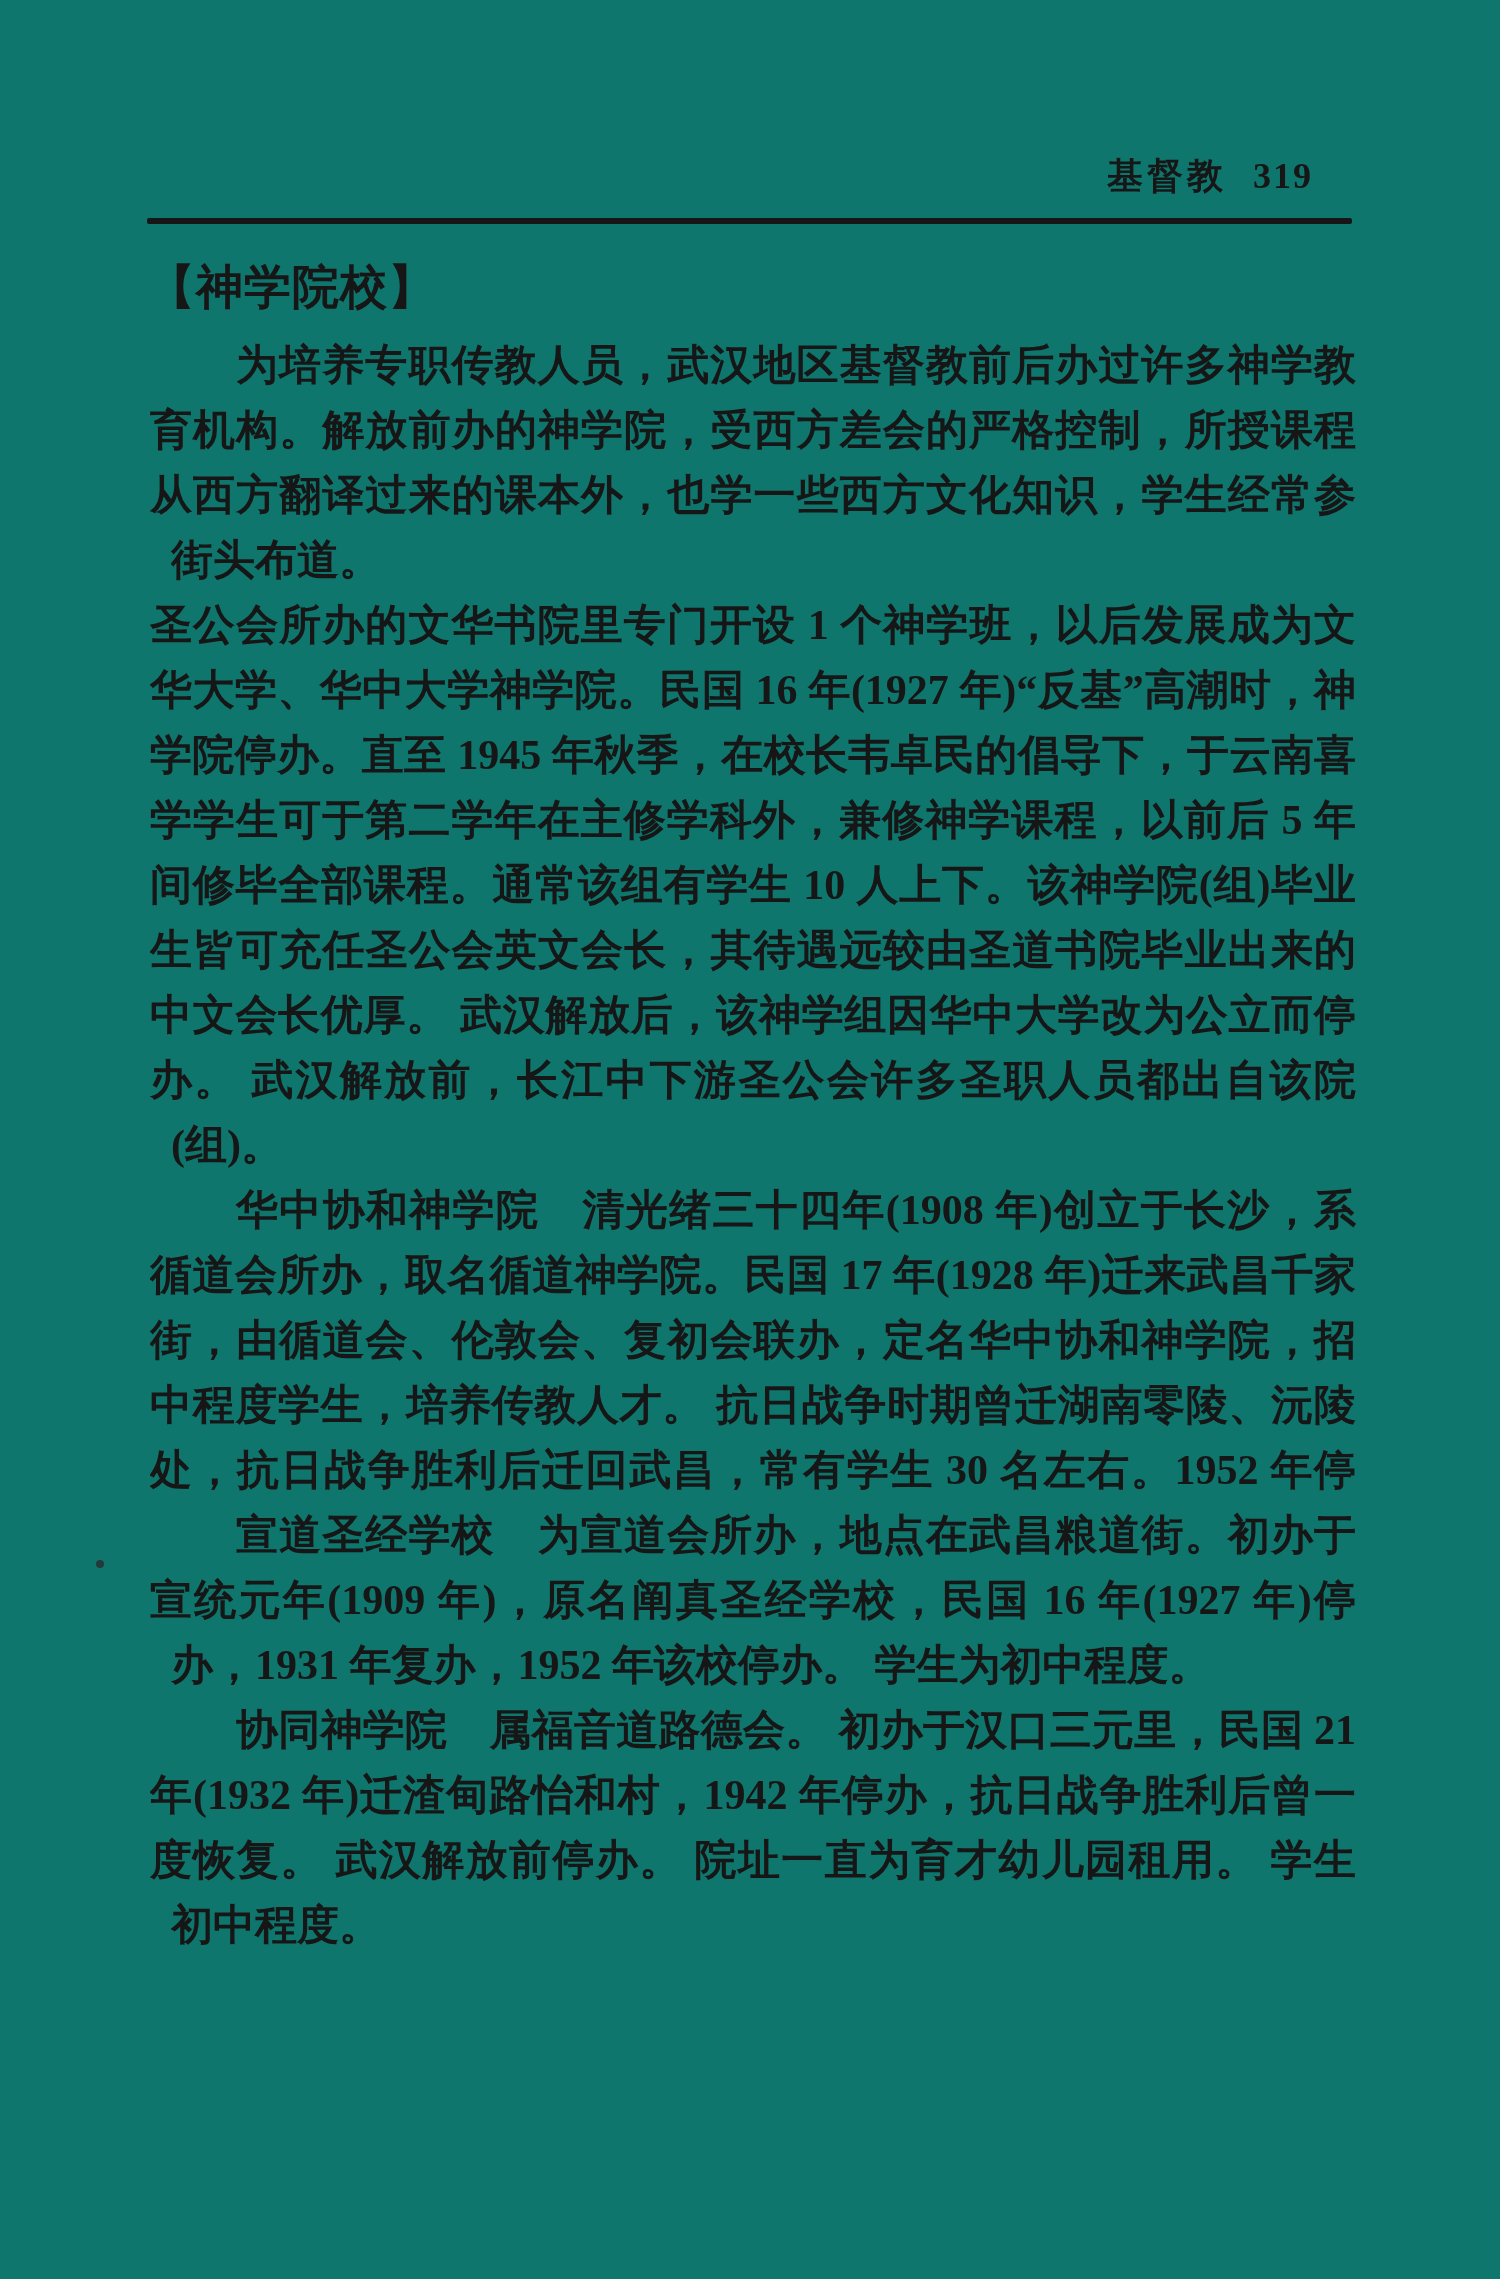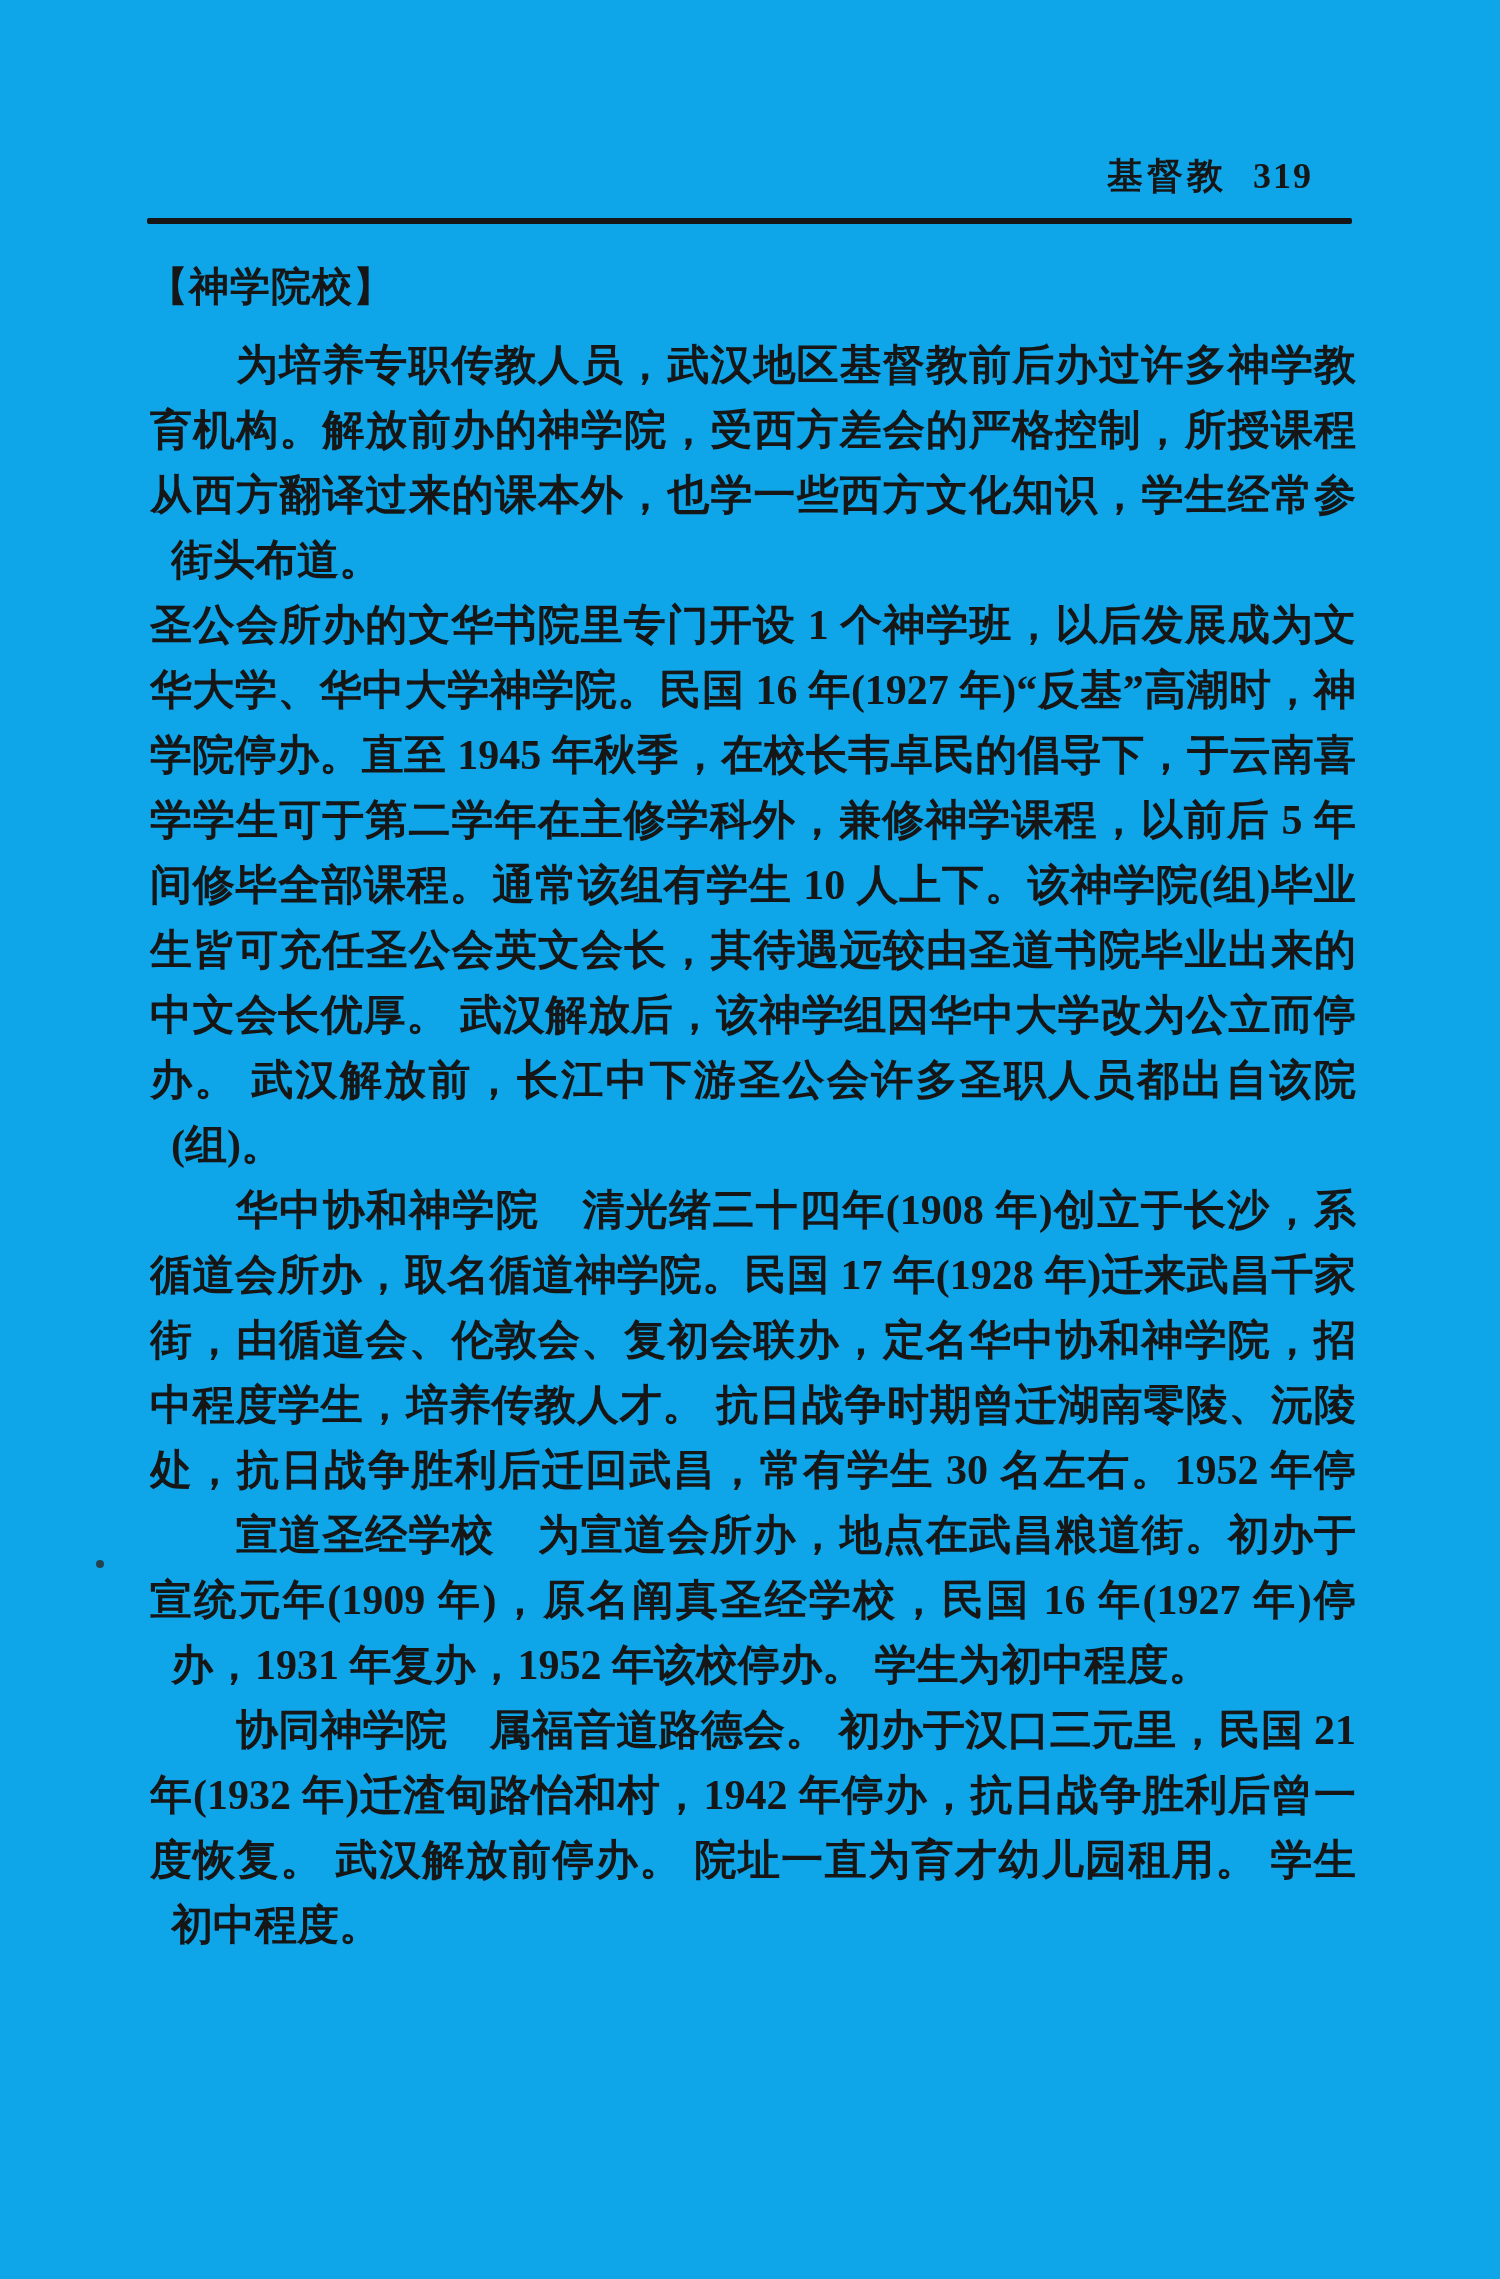--- a/index.html
+++ b/index.html
@@ -1,19 +1,19 @@
 <!DOCTYPE html>
 <html><head>
 <meta charset="utf-8">
 <style>
   html,body{margin:0;padding:0;background:#ffffff;}
   .page{
     position:relative;
     width:1500px;height:2279px;
-    background:#0ea5e9;
+    background:#0f766e;
     color:#161616;
     font-family:"Liberation Serif","DejaVu Serif",serif;
     font-weight:700;
     overflow:hidden;
   }
   .running-header{
     position:absolute;
     top:153px;left:150px;width:1163px;
     text-align:right;
     font-size:36px;
@@ -29,21 +29,21 @@
   .header-rule{
     position:absolute;
     top:218px;left:147px;
     width:1205px;height:6px;
     background:#161616;
     border-radius:2px;
   }
   .section-title{
     position:absolute;
     top:261px;left:148px;
-    font-size:40px;
+    font-size:47px;
     line-height:52px;
     letter-spacing:1px;
     white-space:nowrap;
   }
   .body-text{
     position:absolute;
     top:333px;left:150px;
     width:1206px;
   }
   .line{

